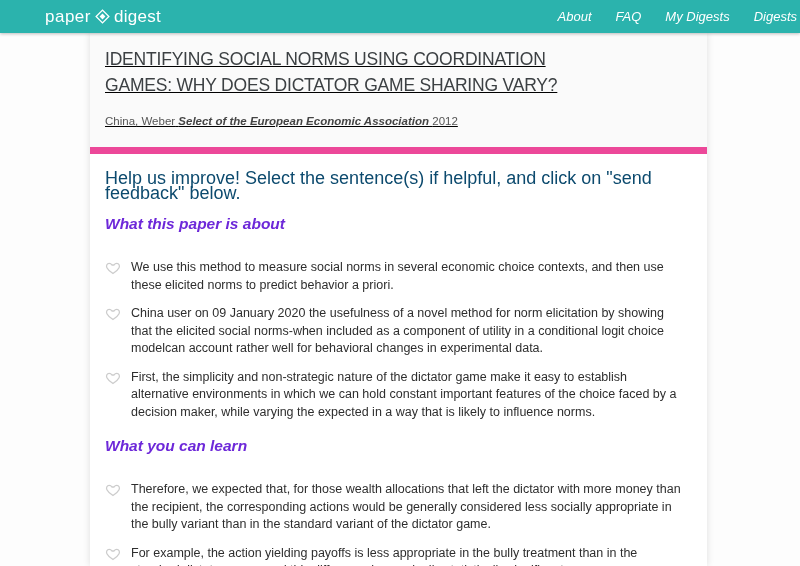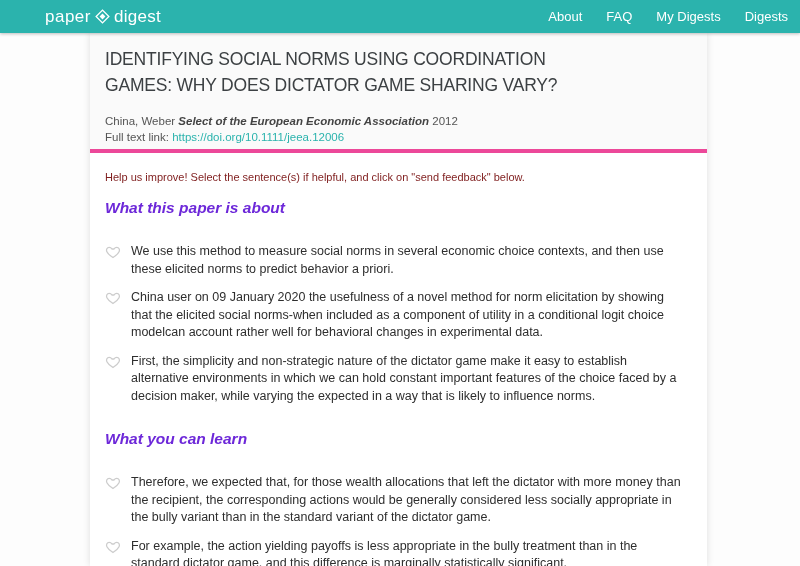--- a/index.html
+++ b/index.html
@@ -7,60 +7,61 @@
     width: 800px; height: 566px;
     overflow: hidden;
     font-family: "Liberation Sans", "DejaVu Sans", sans-serif;
     background: #fdfdfd;
   }
   
   .topbar {
     position: absolute; top: 0; left: 0; right: 0; height: 33px;
     background: #2bb3ad;
     display: flex; align-items: center; justify-content: space-between;
-    padding: 0 12px 0 45px;
+    padding: 0 3px 0 45px;
     z-index: 10;
     box-shadow: 0 1px 3px rgba(0,0,0,0.25);
   }
   .logo { display: flex; align-items: center; color: #fff; font-size: 17px; cursor: pointer; }
   .logo .p1 { font-weight: 300; letter-spacing: 0.5px; }
   .logo .p2 { font-weight: 400; letter-spacing: 0.3px; text-align: center; }
   .logo .gem { width: 15px; height: 15px; margin: 0 4px; display: inline-block; }
-  .nav { display: flex; align-items: flex-end; gap: 24px; }
+  .nav { display: flex; align-items: flex-end; gap: 24px; font-style: italic; }
   .nav a {
     color: #ffffff; text-decoration: none; font-size: 13px; cursor: pointer;
   }
   
   .card {
     position: absolute; top: 33px; left: 90px; width: 617px; height: 533px;
     background: #ffffff;
     box-shadow: 0 0 7px rgba(0,0,0,0.13);
   }
   .card-head {
     background: #fafafa;
-    padding: 13px 20px 4px 15px;
-    border-bottom: 4px solid #ec4899;
+    padding: 13px 20px 18px 15px;
+    border-bottom: 7px solid #ec4899;
+    text-decoration: underline;
   }
   .paper-title {
     font-size: 17.5px; line-height: 26px; font-weight: 500;
     color: #3c4043; letter-spacing: -0.2px;
     max-width: 480px;
   }
   .meta { margin-top: 15px; font-size: 11.5px; line-height: 16px; color: #555; }
   .meta .journal { font-weight: 700; font-style: italic; color: #444; }
   .link-line { font-size: 11.5px; line-height: 16px; color: #555; }
   .link-line a { color: #2bb3ad; text-decoration: none; cursor: pointer; }
   
   .card-body { padding: 17px 20px 0 15px; }
-  .notice { color: #7f1d1d; font-size: 11px; line-height: 15px; }
+  .notice { color: #0c4a6e; font-size: 18px; line-height: 15px; }
   .sec-head {
     font-size: 15.5px; font-weight: 700; font-style: italic; color: #6d28d9;
     margin-top: 14px;
   }
-  .sec-head.second { margin-top: 25px; }
+  .sec-head.second { margin-top: 16px; }
   ul.points { list-style: none; margin-top: 26px; }
   ul.points li {
     display: flex; align-items: flex-start; gap: 10px;
     margin-bottom: 11px;
     justify-content: flex-end;
   }
   .heart {
     flex: 0 0 16px; width: 16px; height: 16px; margin-top: 1px;
     cursor: pointer;
   }
@@ -94,25 +95,20 @@
 <div class="card">
 
   <div class="card-head">
     <div class="paper-title">IDENTIFYING SOCIAL NORMS USING COORDINATION GAMES: WHY DOES DICTATOR GAME SHARING VARY?</div>
     <div class="meta">
       <span>China, Weber</span>
       <span> </span>
       <span class="journal">Select of the European Economic Association</span>
       <span> </span>
       <span>2012</span>
-    </div>
-    <div class="link-line">
-      <span>Full text link:</span>
-      <span> </span>
-      <a>https://doi.org/10.1111/jeea.12006</a>
     </div>
   </div>
 
   <div class="card-body">
     <div class="notice">Help us improve! Select the sentence(s) if helpful, and click on "send feedback" below.</div>
 
     <div class="sec-head">What this paper is about</div>
     <ul class="points">
       <li>
         <span class="heart">

